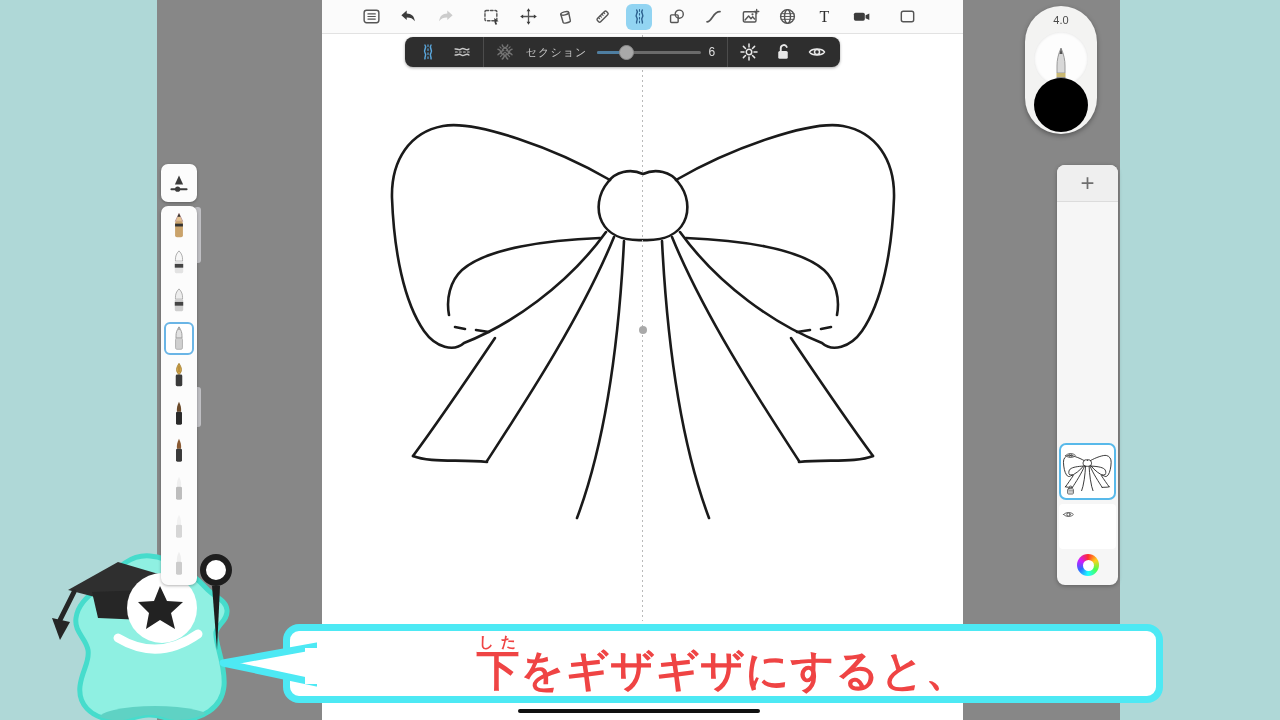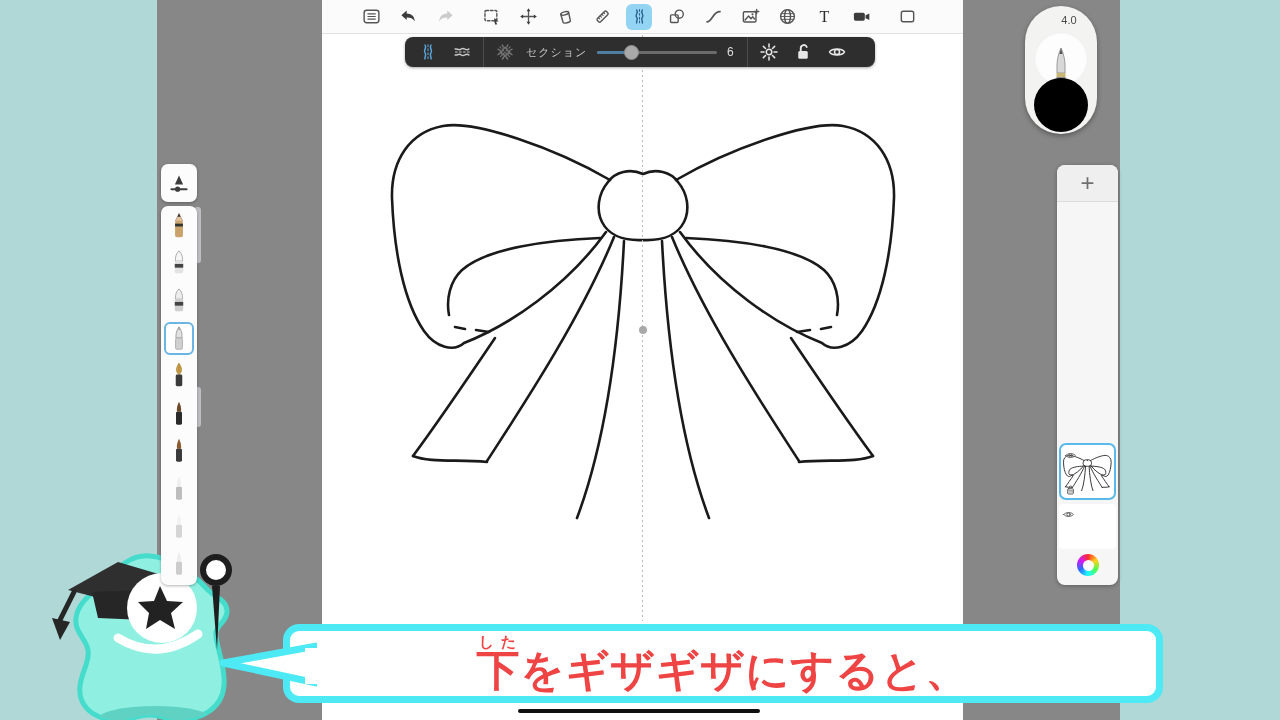--- a/index.html
+++ b/index.html
@@ -16,21 +16,21 @@
   .topbar { position:absolute; left:322px; top:0; width:641px; height:34px; background:#fbfbfb;
             border-bottom:1px solid #e2e2e2; display:flex; align-items:center; padding-left:36px; gap:11px; }
   .tbi { width:26px; height:26px; border-radius:6px; display:flex; align-items:center; justify-content:center; flex:0 0 auto; }
   .tbi svg { width:19px; height:19px; }
   .tbi.active { background:#92d4f2; }
   .tbi.active svg { stroke:#2d6290; }
   .tbi.disabled { opacity:.9; }
   .tbi.gap { margin-left:9px; }
 
   
-  .symbar { position:absolute; left:405px; top:37px; width:470px; height:30px; background:#2e2e2e; border-radius:8px;
+  .symbar { position:absolute; left:405px; top:37px; width:435px; height:30px; background:#2e2e2e; border-radius:8px;
             display:flex; align-items:center; padding:0 6px; box-shadow:0 1px 3px rgba(0,0,0,.35); }
   .sbi { width:34px; height:26px; display:flex; align-items:center; justify-content:center; }
   .sbi svg { width:20px; height:20px; }
   .symbar .divider { width:1px; height:30px; background:#4c4c4c; margin:0 4px; }
   .sym-label { color:#c3c3c3; font-size:11px; letter-spacing:1px; margin:0 10px 0 4px; white-space:nowrap; }
   .slider { position:relative; width:120px; height:26px; }
   .slider .track { position:absolute; left:0; right:0; top:12px; height:3px; background:#6b6b6b; border-radius:2px; }
   .slider .fill { position:absolute; left:0; top:12px; height:3px; background:#4e7ea1; border-radius:2px; }
   .slider .handle { position:absolute; top:6px; width:15px; height:15px; border-radius:50%;
                     background:#a9a9a9; border:1px solid #8d8d8d; }
@@ -48,21 +48,21 @@
   .brush-panel { position:absolute; left:161px; top:206px; width:36px; height:379px; background:#fcfcfc;
                  border-radius:7px; box-shadow:0 1px 3px rgba(0,0,0,.3); z-index:6;
                  display:flex; flex-direction:column; align-items:center; padding-top:3px; }
   .brush { width:30px; height:34px; margin-bottom:4px; border-radius:6px; display:flex; align-items:center; justify-content:center; border:2px solid transparent; }
   .brush svg { width:22px; height:28px; }
   .brush.selected { border-color:#6ab5e6; background:#fff; }
   .scroll-tab { position:absolute; width:7px; border-radius:3px; background:#bfbfc3; z-index:5; }
 
   
   .puck { position:absolute; left:1025px; top:6px; width:72px; height:128px; background:#f3f3f2; border-radius:36px;
-          box-shadow:0 2px 5px rgba(0,0,0,.35); z-index:6;padding-left:8px; }
+          box-shadow:0 2px 5px rgba(0,0,0,.35); z-index:6; }
   .puck .size { position:absolute; top:8px; width:100%; text-align:center; font-size:11px; color:#4a4a4a; }
   .puck .pen-circle { position:absolute; left:9px; top:26px; width:54px; height:54px; border-radius:50%; background:#fdfdfd;
                       box-shadow:inset 0 0 3px rgba(0,0,0,.12); display:flex; align-items:flex-end; justify-content:center; }
   .puck .pen-circle svg { width:26px; height:40px; }
   .puck .color-circle { position:absolute; left:9px; top:72px; width:54px; height:54px; border-radius:50%; }
 
   
   .layers { position:absolute; left:1057px; top:165px; width:61px; height:420px; background:#f6f6f6; border-radius:8px;
             box-shadow:0 1px 4px rgba(0,0,0,.3); z-index:6; }
   .layers .header { height:37px; background:#efefef; border-bottom:1px solid #dcdcdc; border-radius:8px 8px 0 0;

